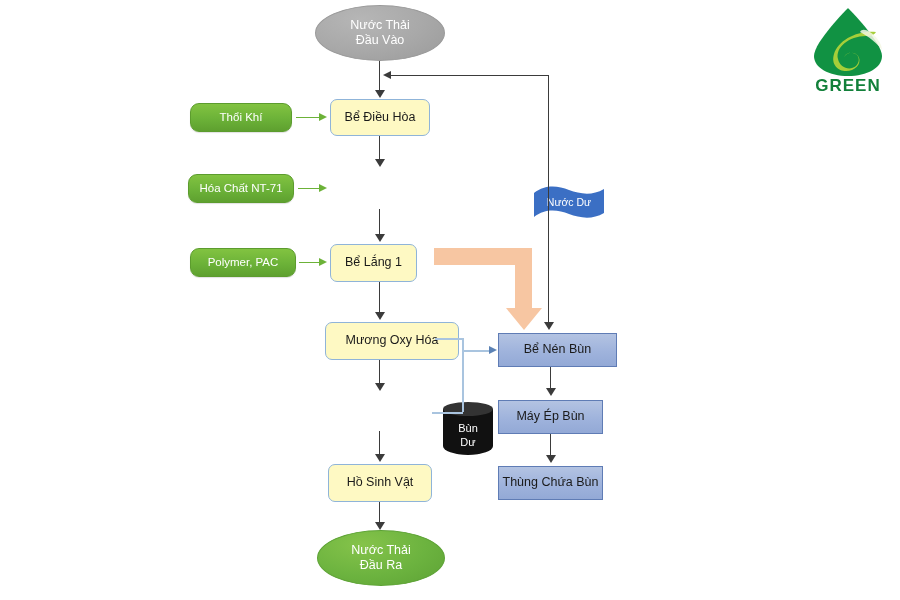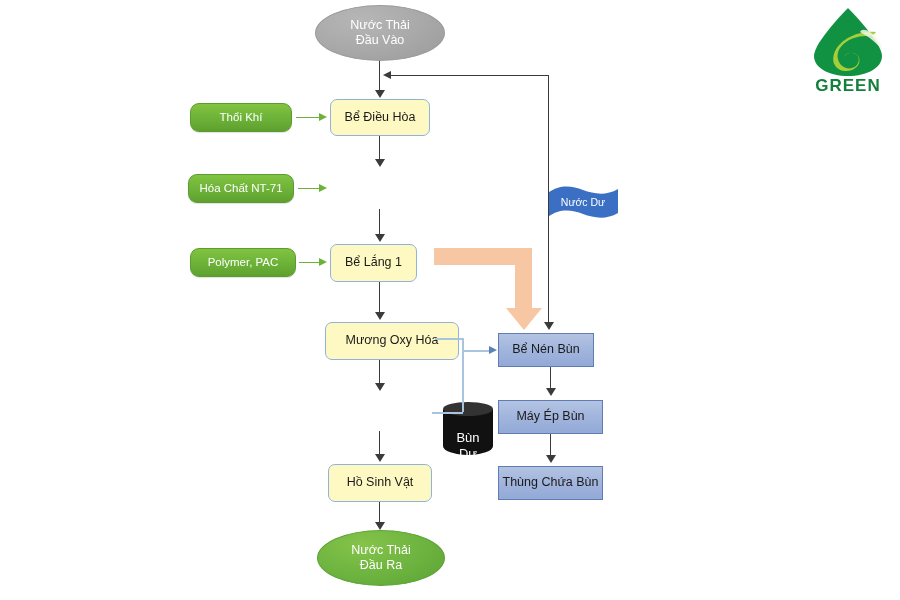--- a/index.html
+++ b/index.html
@@ -74,22 +74,22 @@
     position:absolute;left:0;top:7px;width:50px;height:46px;
     background:#111111;
     border-radius:0 0 25px 25px/0 0 9px 9px;
   }
   .cyl-top{
     position:absolute;left:0;top:0;width:50px;height:14px;
     background:#333333;
     border-radius:50%;
   }
   .cyl-label{
-    position:absolute;left:0;top:28px;width:50px;
-    color:#ffffff;font-size:13px;text-align:center;line-height:1.25;
+    position:absolute;left:0;top:20px;width:50px;
+    color:#ffffff;font-size:11px;text-align:center;line-height:1.25;
     white-space:pre-line;
   }
 
   
   .ribbon{position:absolute;width:74px;height:38px;}
   .ribbon .txt{
     position:absolute;left:0;top:11px;width:74px;text-align:center;
     color:#ffffff;font-size:10.5px;
   }
 
@@ -155,34 +155,34 @@
 
   <div class="node ellipse green" style="left:317px;top:530px;width:128px;height:56px;">Nước Thải
 Đầu Ra</div>
 
   <div class="node pill" style="left:190px;top:103px;width:102px;height:29px;">Thổi Khí</div>
 
   <div class="node pill" style="left:188px;top:174px;width:106px;height:29px;">Hóa Chất NT-71</div>
 
   <div class="node pill" style="left:190px;top:248px;width:106px;height:29px;">Polymer, PAC</div>
 
-  <div class="node sludge" style="left:498px;top:333px;width:96px;height:34px;">Bể Nén Bùn</div>
+  <div class="node sludge" style="left:498px;top:333px;width:119px;height:34px;">Bể Nén Bùn</div>
 
   <div class="node sludge" style="left:498px;top:400px;width:105px;height:34px;">Máy Ép Bùn</div>
 
   <div class="node sludge" style="left:498px;top:466px;width:105px;height:34px;">Thùng Chứa Bùn</div>
 
   <div class="cylinder" style="left:443px;top:402px;">
     <div class="cyl-body"></div>
     <div class="cyl-top"></div>
     <div class="cyl-label">Bùn
 Dư</div>
   </div>
 
-  <div class="ribbon" style="left:546px;top:185px;">
+  <div class="ribbon" style="left:532px;top:185px;">
     <svg width="74" height="38" viewBox="0 0 74 38">
       <path d="M2 8 C14 -1 26 1 37 5 C48 9 60 11 72 4 L72 28 C60 35 48 33 37 29 C26 25 14 23 2 32 Z" fill="#3b6fc4"></path>
     </svg>
     <div class="txt">Nước Dư</div>
   </div>
 
   <div class="line v" style="left:379px;top:61px;height:30px;"></div>
   <div class="arrow down" style="left:375px;top:90px;"></div>
 
   <div class="line v" style="left:379px;top:136px;height:24px;"></div>

